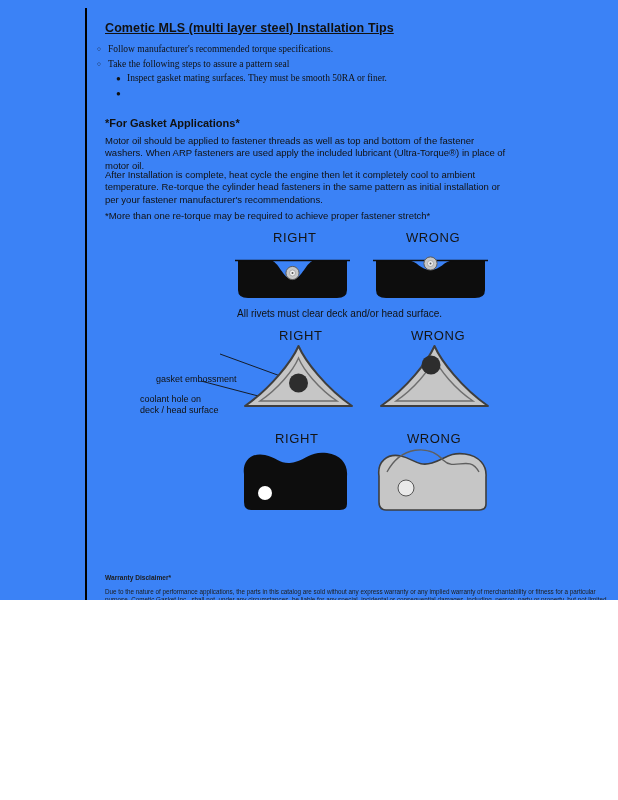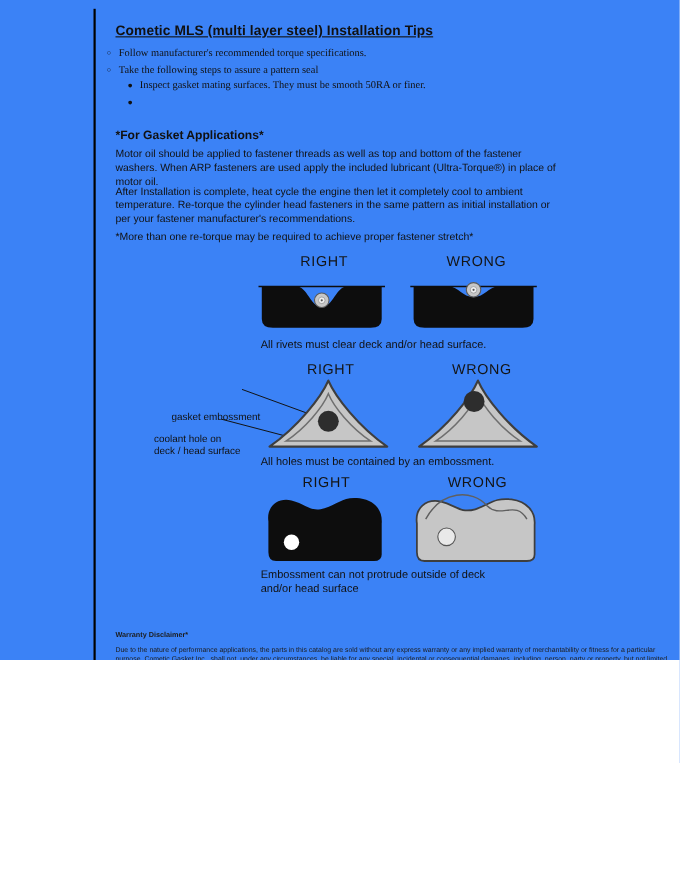--- a/index.html
+++ b/index.html
@@ -107,37 +107,35 @@
     <path d="M56.5 15 C61.5 27 77 46 95 58 L18 58 C36 46 51.5 27 56.5 15 Z" fill="none" stroke="#6f6f6f" stroke-width="1.4"></path>
     <circle cx="56.5" cy="40" r="9.5" fill="#2d2d2d"></circle>
   </svg>
 
   <svg class="fig" style="left:378px; top:343px;" width="113" height="68" viewBox="0 0 113 68">
     <path d="M56.5 3 C63 18 84 45 110 63 L3 63 C29 45 50 18 56.5 3 Z" fill="#c6c6c6" stroke="#3e3e3e" stroke-width="2" stroke-linejoin="round"></path>
     <path d="M56.5 15 C61.5 27 77 46 95 58 L18 58 C36 46 51.5 27 56.5 15 Z" fill="none" stroke="#6f6f6f" stroke-width="1.4"></path>
     <circle cx="53" cy="22" r="9.5" fill="#2d2d2d"></circle>
   </svg>
 
-  <div class="caption" style="left:237px; top:415px;">All holes must be contained by an embossment.</div>
 
   <div class="fig-label" style="left:275px; top:431px;">RIGHT</div>
   <div class="fig-label" style="left:407px; top:431px;">WRONG</div>
 
   <svg class="fig" style="left:237px; top:446px;" width="115" height="68" viewBox="0 0 115 68">
     <path d="M7 28 C5 15 15 6 28 9 C41 12 45 20 58 16 C71 12 75 5 90 7 C104 9 111 18 110 30 L110 58 Q110 64 103 64 L14 64 Q7 64 7 56 Z" fill="#0d0d0d"></path>
     <circle cx="28" cy="47" r="7" fill="#ffffff"></circle>
   </svg>
 
   <svg class="fig" style="left:371px; top:446px;" width="121" height="68" viewBox="0 0 121 68">
     <path d="M8 30 C6 16 16 7 30 10 C43 13 47 21 61 17 C74 13 78 6 94 8 C108 10 116 19 115 31 L115 58 Q115 64 108 64 L15 64 Q8 64 8 56 Z" fill="#c6c6c6" stroke="#3e3e3e" stroke-width="1.6"></path>
     <path d="M16 26 C30 0 58 -2 72 14 C84 26 98 8 108 26" fill="none" stroke="#5f5f5f" stroke-width="1.3"></path>
     <circle cx="35" cy="42" r="8" fill="#e9e9e9" stroke="#555" stroke-width="1"></circle>
   </svg>
 
-  <div class="caption" style="left:237px; top:517px; width:212px;">Embossment can not protrude outside of deck and/or head surface</div>
 
   <div class="disclaimer">
     <h4>Warranty Disclaimer*</h4>
     <p>Due to the nature of performance applications, the parts in this catalog are sold without any express warranty or any implied warranty of merchantability or fitness for a particular purpose.  Cometic Gasket Inc., shall not, under any circumstances, be liable for any special, incidental or consequential damages, including, person, party or property, but not limited to, damage, or loss of property or equipment, loss of profits or revenue, cost of purchased or replacement goods, or claims of customers of the purchase, which may arise and/or result from sale, installation or use of these parts.  Installation of these parts could adversely affect the motor manufacturers warranty coverage.</p>
     <p>VENUE-The agreed upon venue, in the event of dispute whatsoever between the parties, whether instituted by either party, including, but not limited to, contract terms, payment terms, delivery, type, defects, sufficiency of product, shall be the Court of Common Pleas, Lake County, Ohio or the Painesville Municipal Court, Lake County, Ohio, depending on the amount in controversy.
 This agreement shall be governed by and construed under the laws of the State of Ohio.</p>
     <p>All prices and terms are subject to change without notice.</p>
     <p>Terms COD- Secured with a completed dealer/jobber application on File, COD-Company check with a current credit card number on file.  Open accounts may be established by well rated firms.  A credit application is available upon request.  Open accounts are due payable Net 30 days from date of invoice.  No statement will be sent.  If an account becomes 60 or more days past due, it is subject to being placed on credit hold.  No orders will be shipped or new orders accepted until past due balance is paid.  If an account becomes 90 or more days past due, it is subject to being placed for collections.  All costs of collection are the responsibility of the customer, including attorney fees, court costs, and other expenses of litigation.</p>
     <p>Returns- Authorized (RGA) must be obtained in advance on all returns.  A packing slip or invoice number must accompany the merchandise.  No returns after 30 days from invoice date.  All returns are subject to a 25% restocking charge.  All custom designed and custom manufactured gaskets are non-returnable.</p>
     <p>Only catalog parts are returnable.

